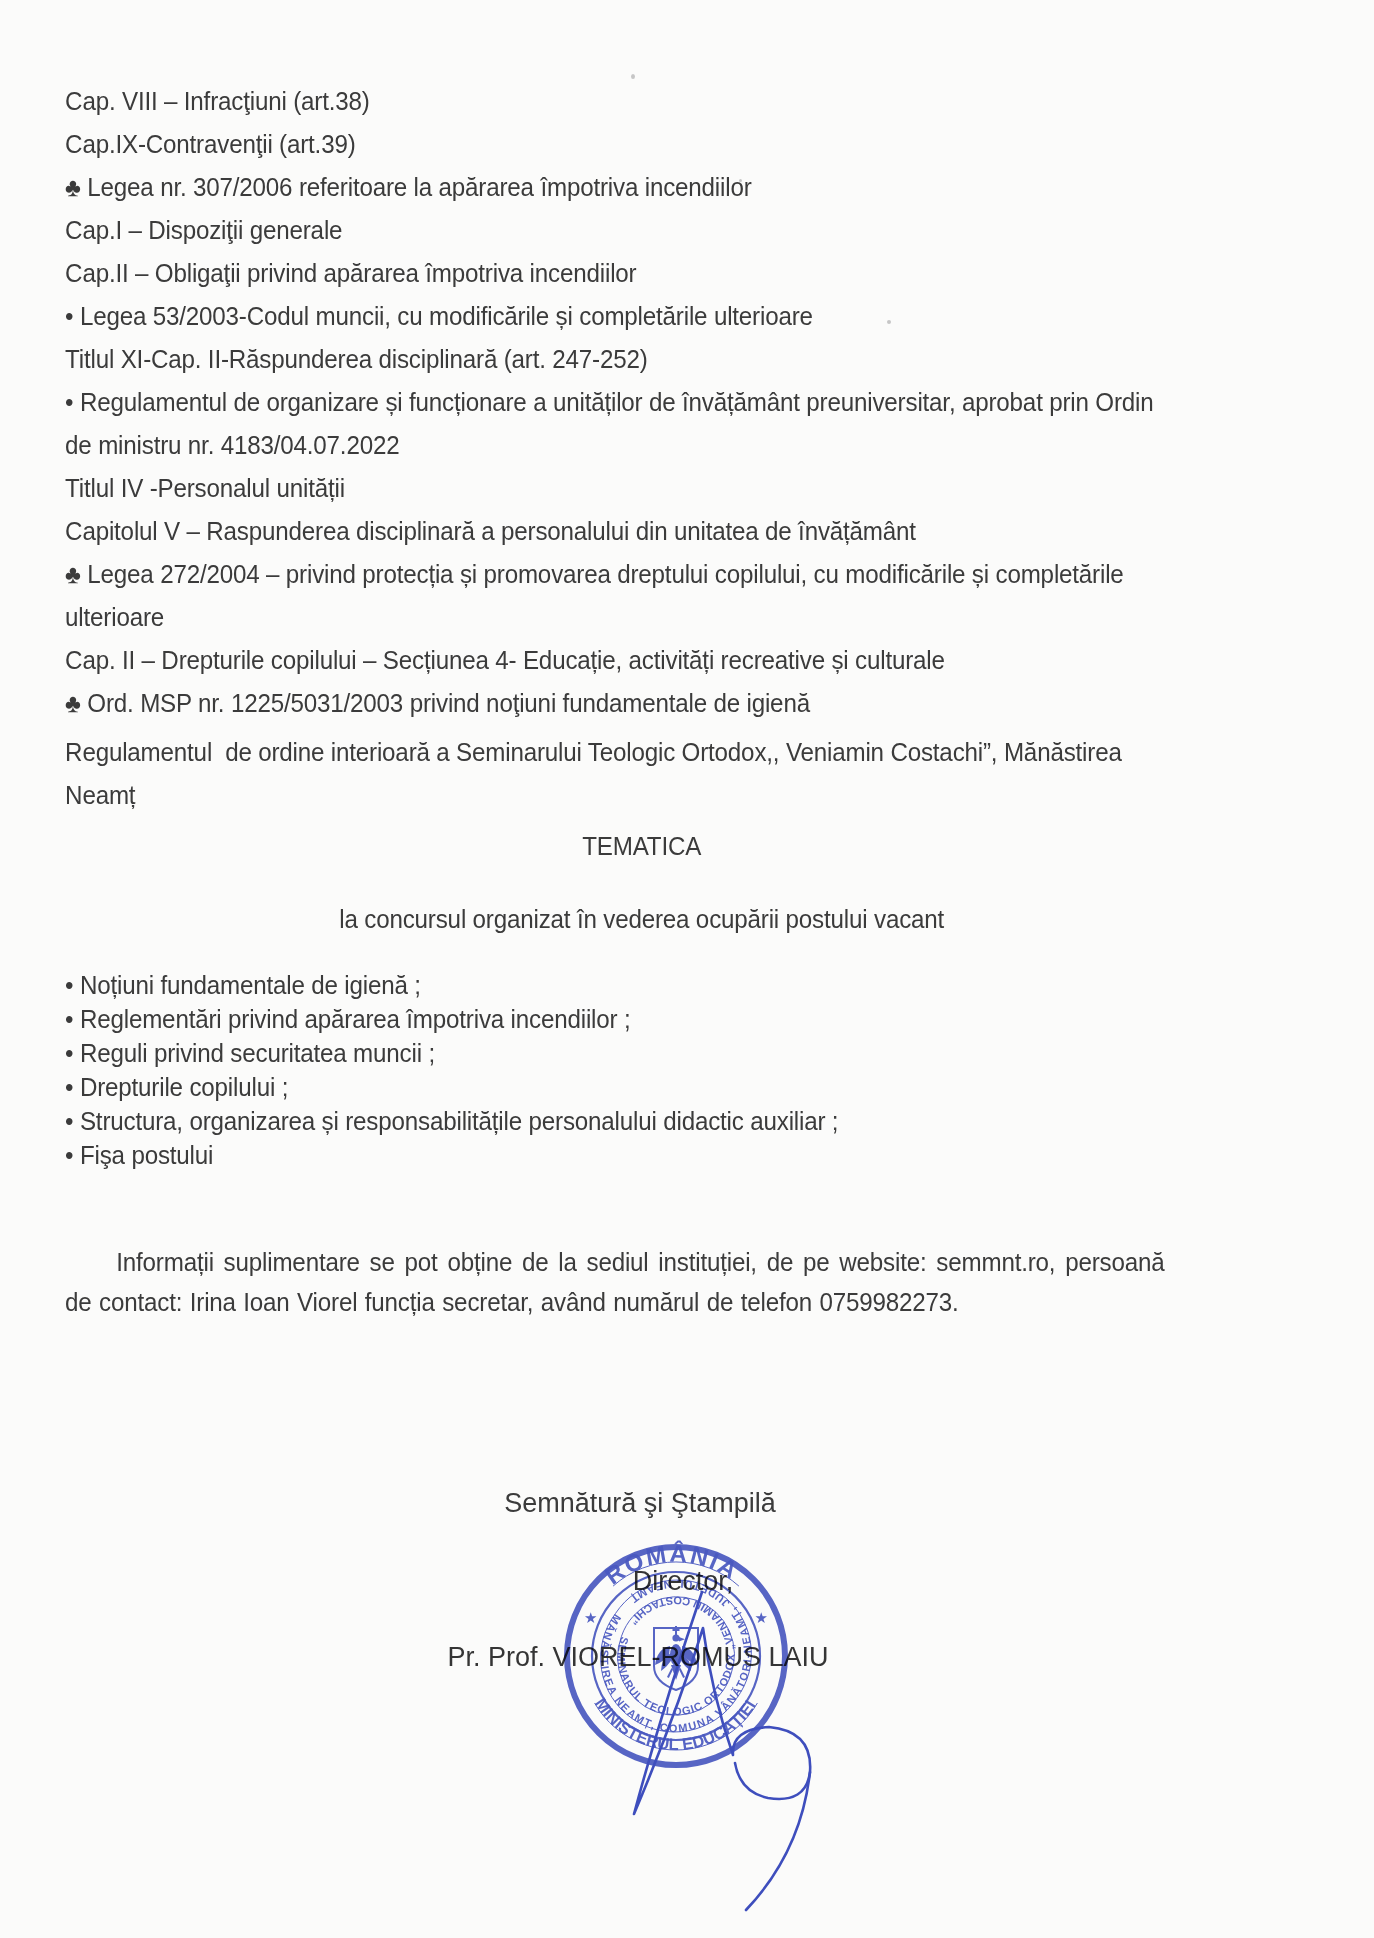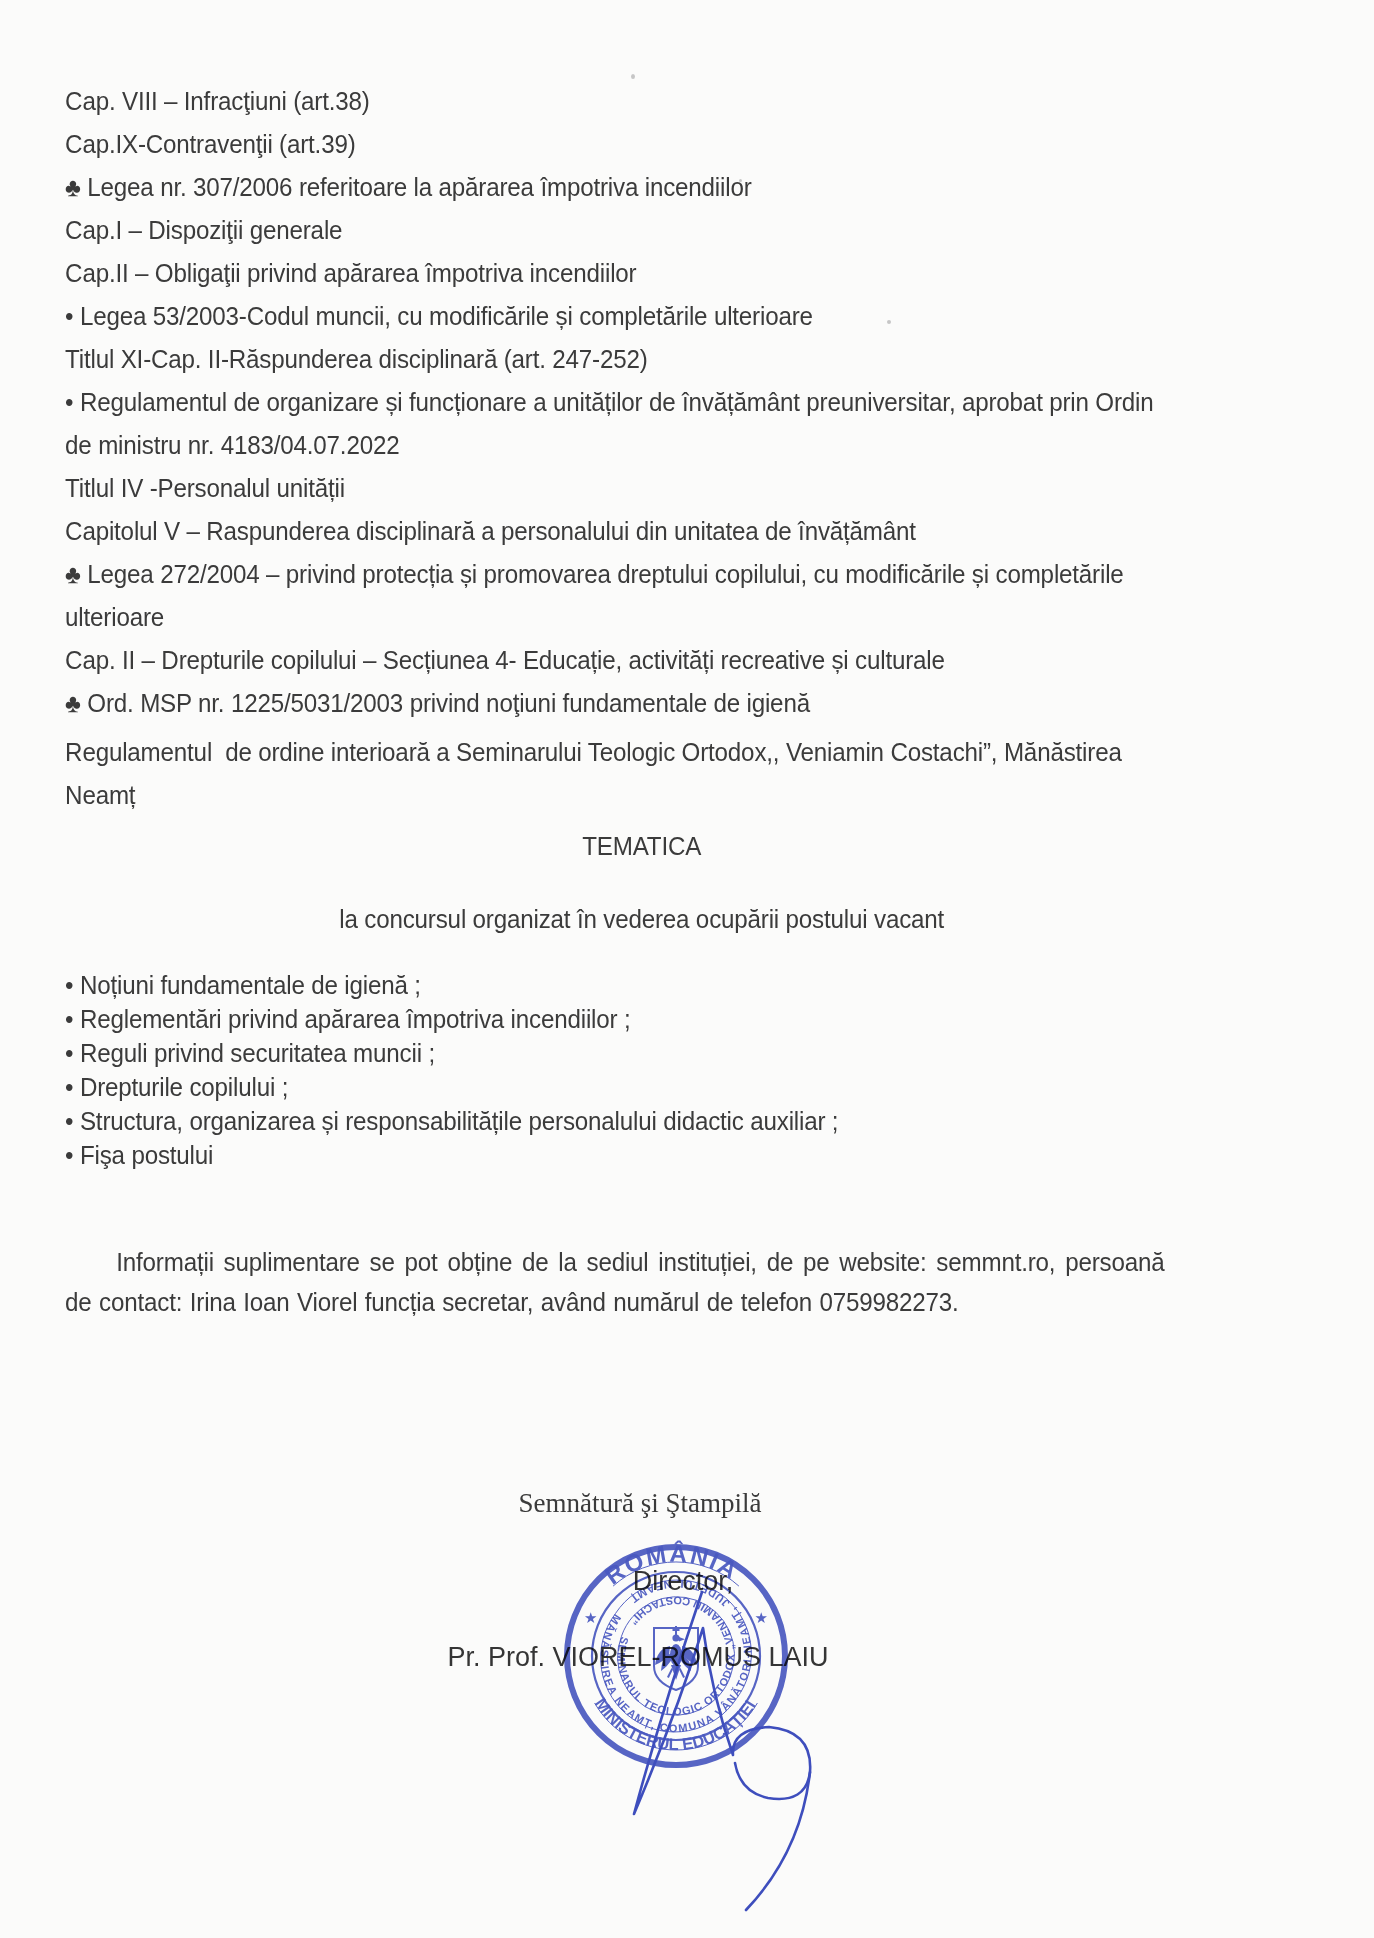--- a/index.html
+++ b/index.html
@@ -20,21 +20,21 @@
   .reg { margin-top:6px; }
   .h1 { margin-top:8px; width:1240px; text-align:center; }
   .sub { margin-top:30px; width:1240px; text-align:center; }
   .topics { margin-top:27px; }
   .topic { font-size:26px; line-height:34px; letter-spacing:-0.2px; white-space:pre; }
   .info { margin-top:70px; width:1248px; }
   .info .ln { line-height:40px; }
   .info .first { padding-left:55px; word-spacing:3.5px; }
   .info .second { word-spacing:1px; }
 
-  .sig-caption { position:absolute; top:1488px; left:0; width:1280px; text-align:center; font-size:27px; color:#3b3b3b; z-index:3;font-family:Liberation Serif, serif; }
+  .sig-caption { position:absolute; top:1488px; left:0; width:1280px; text-align:center; font-size:27px; color:#3b3b3b; z-index:3; }
   .sig-role    { position:absolute; top:1566px; left:0; width:1366px; text-align:center; font-size:27px; color:#353535; z-index:3; }
   .sig-name    { position:absolute; top:1642px; left:0; width:1276px; text-align:center; font-size:27px; color:#353535; z-index:3; }
 
   .stamp-wrap { position:absolute; left:430px; top:1500px; width:530px; height:438px; z-index:4; mix-blend-mode:multiply; }
   svg text { font-family:"Liberation Sans", sans-serif; }
 
   .speck { position:absolute; background:#c6c6c6; border-radius:50%; }
   .sp1 { left:631px; top:74px;  width:4px; height:5px; }
   .sp2 { left:887px; top:320px; width:4px; height:4px; }
   .sp3 { left:739px; top:179px; width:3px; height:3px; }

